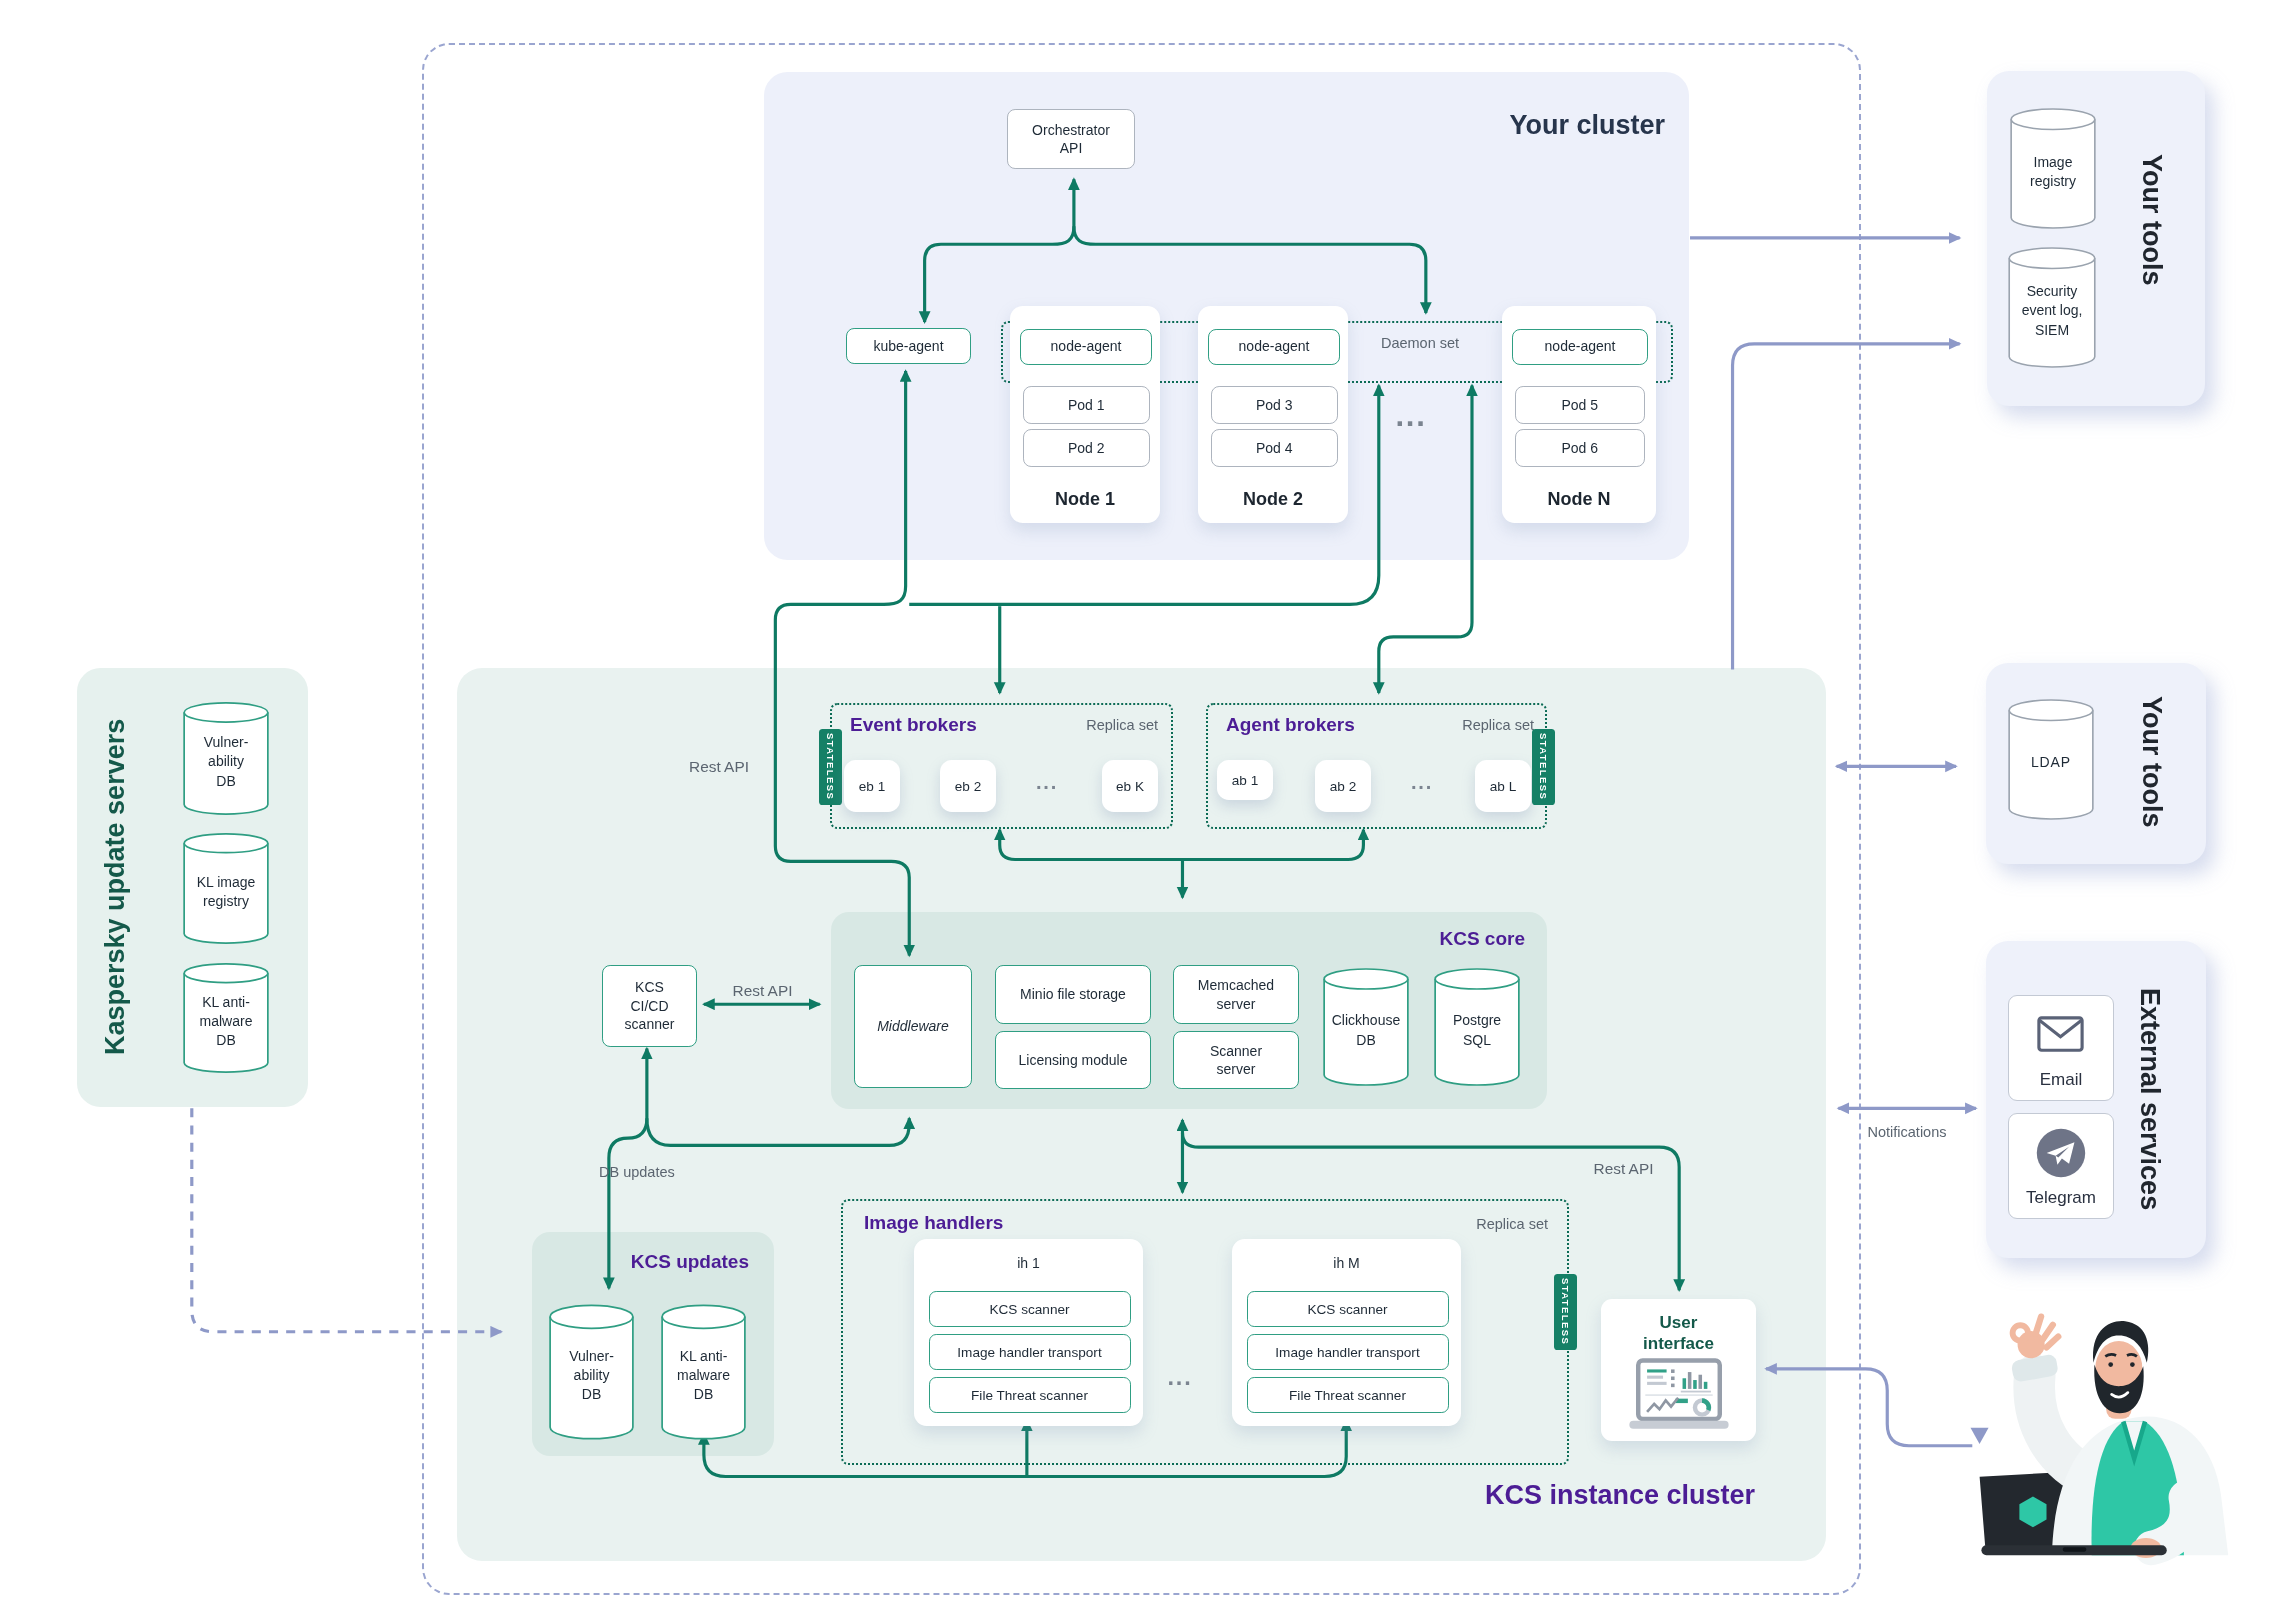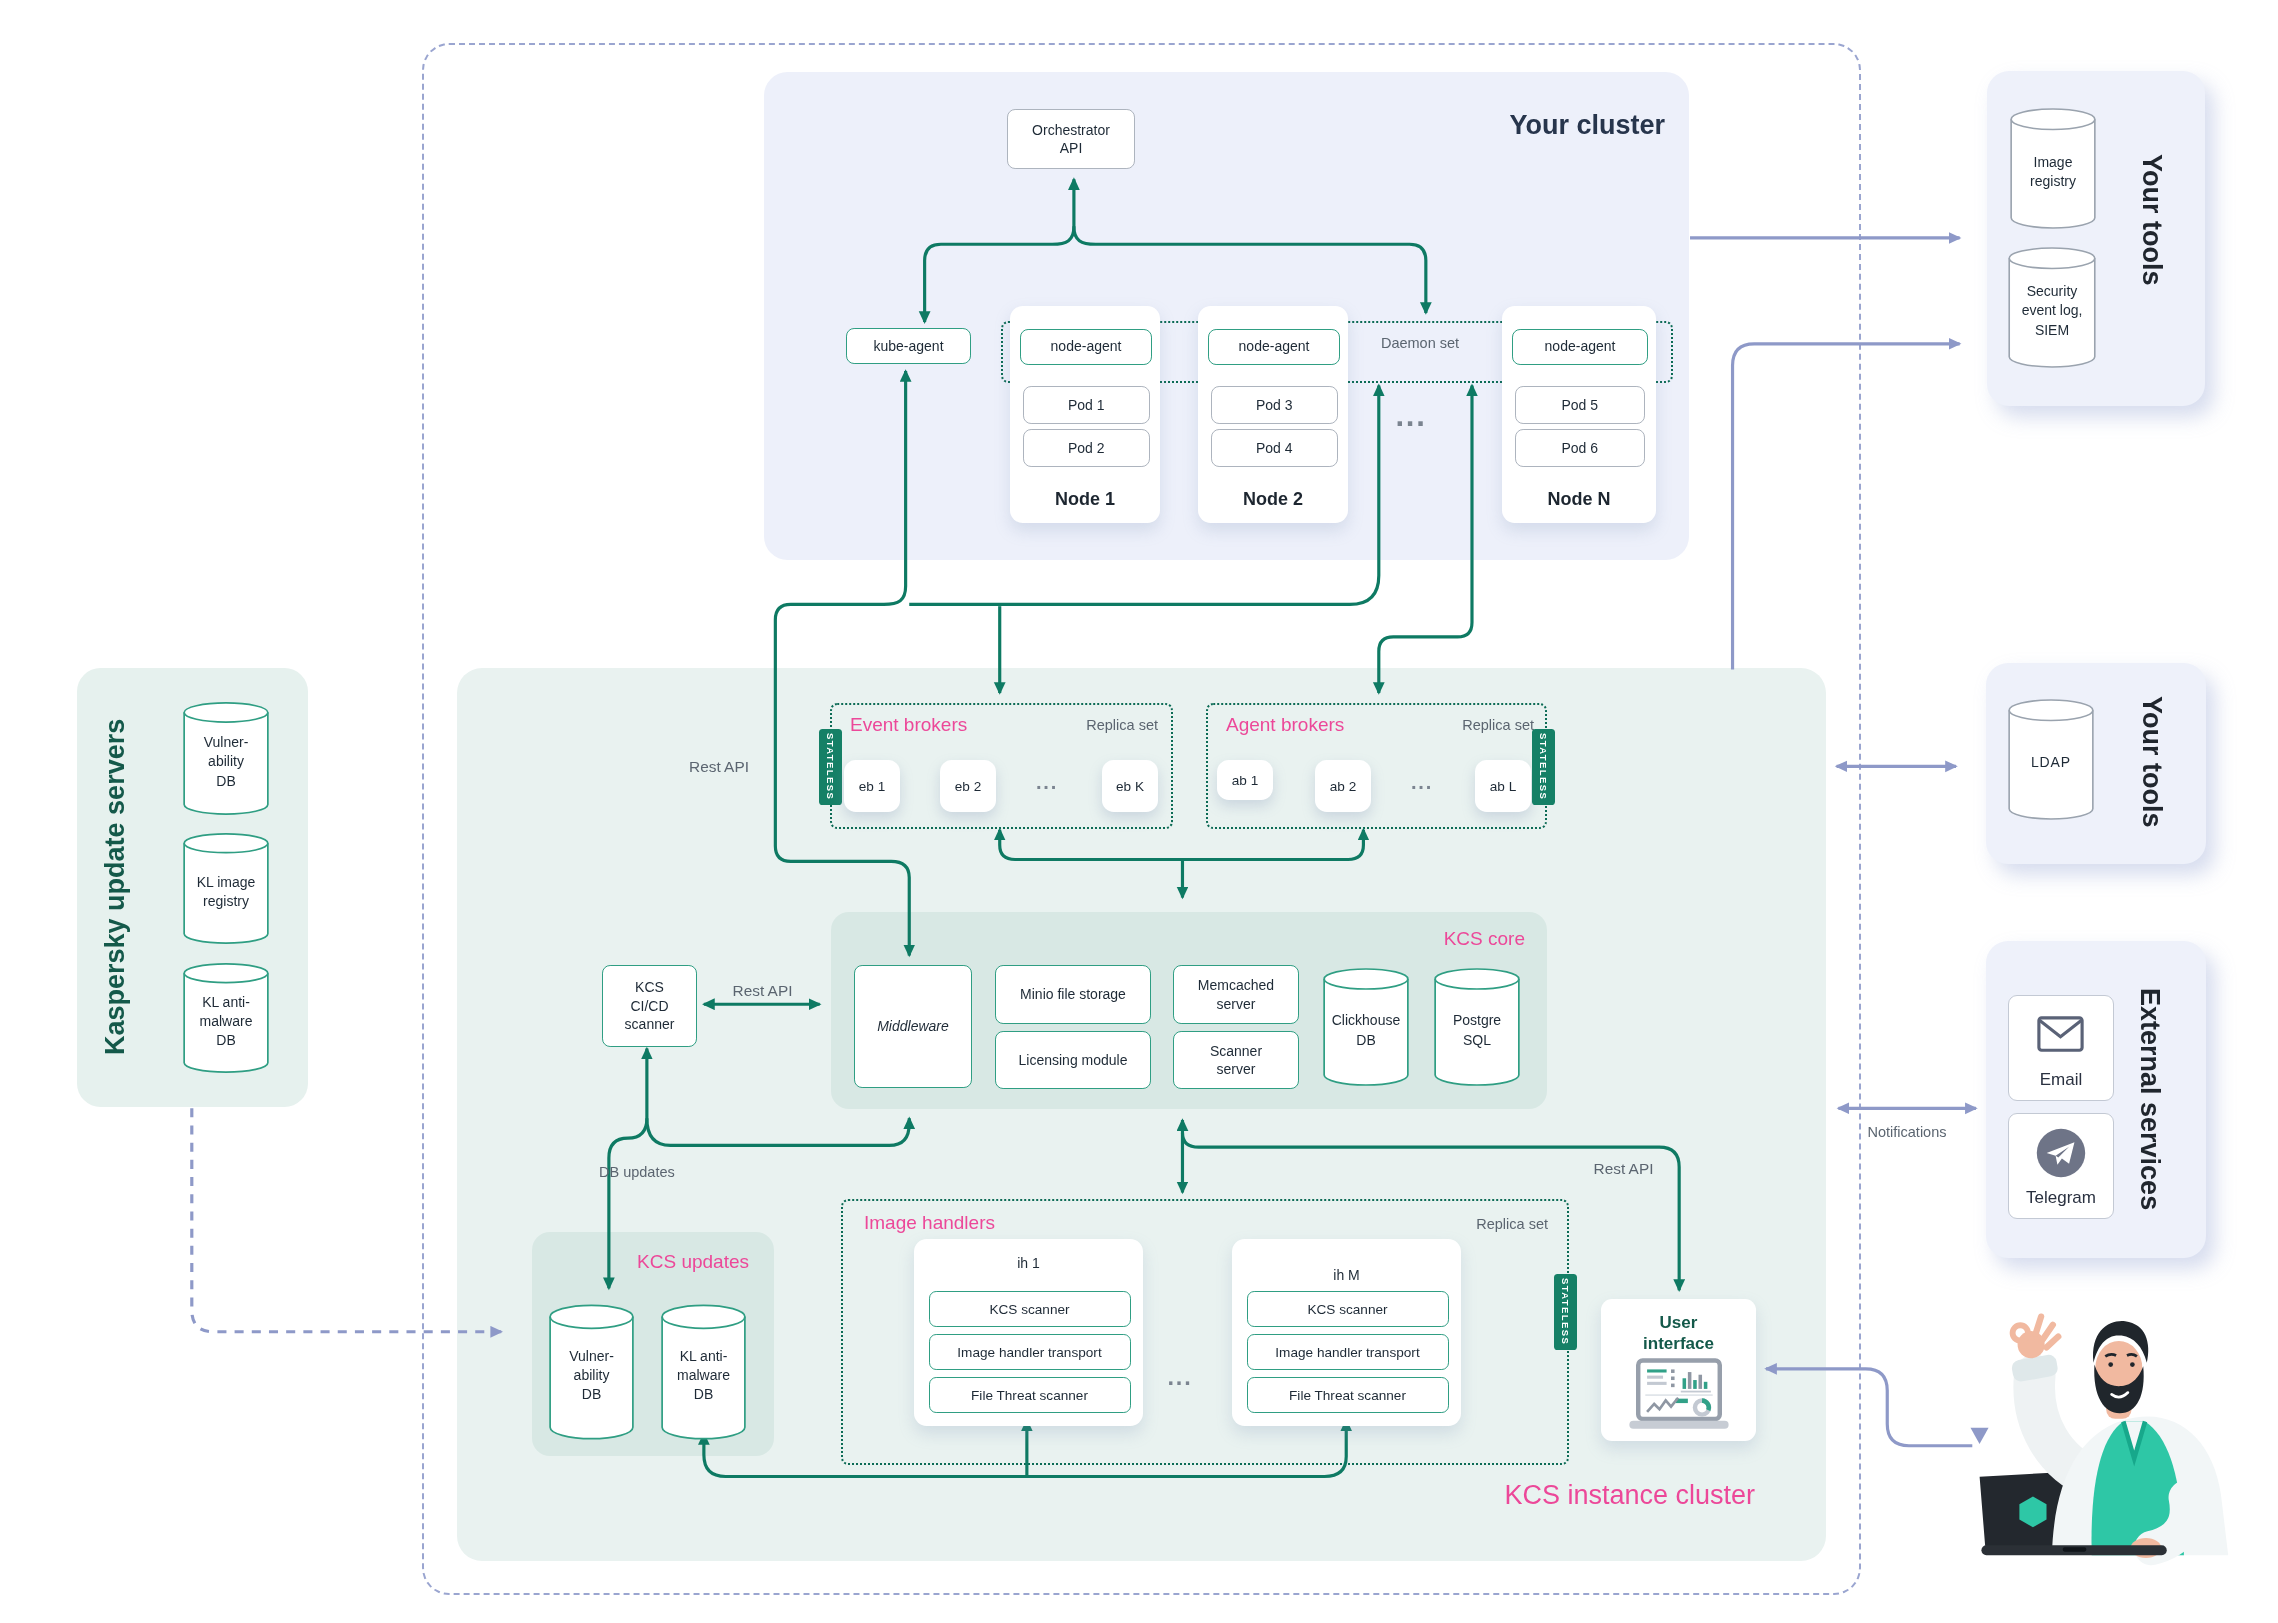--- a/index.html
+++ b/index.html
@@ -4,21 +4,21 @@
 <style>
   html,body{margin:0;padding:0;background:#fff;font-family:"Liberation Sans",sans-serif;}
   #stage{position:relative;width:2279px;height:1624px;overflow:hidden;background:#fff;}
   .abs{position:absolute;}
   .panel{position:absolute;}
   .dotted{position:absolute;border:2.3px dotted #0c6b55;border-radius:7.2px;}
   .wbox{position:absolute;background:#fff;border:1.4px solid #2f9e83;border-radius:8.1px;display:flex;align-items:center;justify-content:center;text-align:center;color:#1e2a36;font-size:14px;line-height:1.32;}
   .gborder{border-color:#adb4be;}
   .card{position:absolute;background:#fff;border-radius:12.7px;box-shadow:0 7.2px 16.3px rgba(125,145,180,.22);}
   .minibox{position:absolute;background:#fff;border-radius:11.8px;box-shadow:0 6.3px 12.7px rgba(125,145,180,.28);display:flex;align-items:center;justify-content:center;font-size:13.6px;color:#1e2a36;}
-  .h{position:absolute;font-weight:400;color:#ec4899;}
+  .h{position:absolute;font-weight:700;color:#4c1d95;}
   .h1{font-size:27px;}
   .h2{font-size:19px;}
   .grey{position:absolute;color:#5b6570;font-size:14.5px;}
   .dark{position:absolute;color:#27354c;font-weight:700;}
   .badge{position:absolute;background:#158066;color:#fff;border-radius:3.6px;writing-mode:vertical-rl;display:flex;align-items:center;justify-content:center;font-size:9.5px;letter-spacing:1.4px;font-weight:600;}
   .vtitle{position:absolute;writing-mode:vertical-rl;font-weight:700;font-size:27px;display:flex;align-items:center;justify-content:center;}
   .vflip{transform:rotate(180deg);}
   .pre{white-space:pre-line;}
   .dots{position:absolute;color:#7b8490;font-weight:700;letter-spacing:1.8px;}
   .cyl{position:absolute;}
@@ -228,21 +228,21 @@
   </div>
 
   <div class="card" style="left:914px;top:1239px;width:229px;height:187px;">
     <div class="abs" style="left:0;right:0;top:16.3px;text-align:center;font-size:14px;color:#1e2a36;">ih 1</div>
     <div class="itbox" style="left:14.5px;top:52px;width:200px;height:34px;">KCS scanner</div>
     <div class="itbox" style="left:14.5px;top:95px;width:200px;height:34px;">Image handler transport</div>
     <div class="itbox" style="left:14.5px;top:138px;width:200px;height:34px;">File Threat scanner</div>
   </div>
   <div class="dots" style="left:1153px;top:1364px;width:54px;text-align:center;font-size:23.5px;">...</div>
   <div class="card" style="left:1232px;top:1239px;width:229px;height:187px;">
-    <div class="abs" style="left:0;right:0;top:16.3px;text-align:center;font-size:14px;color:#1e2a36;margin-top:12px;">ih M</div>
+    <div class="abs" style="left:0;right:0;top:16.3px;text-align:center;font-size:14px;color:#1e2a36;">ih M</div>
     <div class="itbox" style="left:14.5px;top:52px;width:200px;height:34px;">KCS scanner</div>
     <div class="itbox" style="left:14.5px;top:95px;width:200px;height:34px;">Image handler transport</div>
     <div class="itbox" style="left:14.5px;top:138px;width:200px;height:34px;">File Threat scanner</div>
   </div>
   <div class="badge" style="left:1554px;top:1274px;width:22.6px;height:76px;">STATELESS</div>
 
   <div class="card" style="left:1601px;top:1299px;width:155px;height:142px;border-radius:11px;">
     <div class="abs pre" style="left:0;right:0;top:12.7px;text-align:center;font-size:17px;font-weight:700;color:#14594a;line-height:1.25;">User
 interface</div>
     <svg class="abs" style="left:22px;top:58px;" width="112" height="78" viewBox="0 0 124 88">

